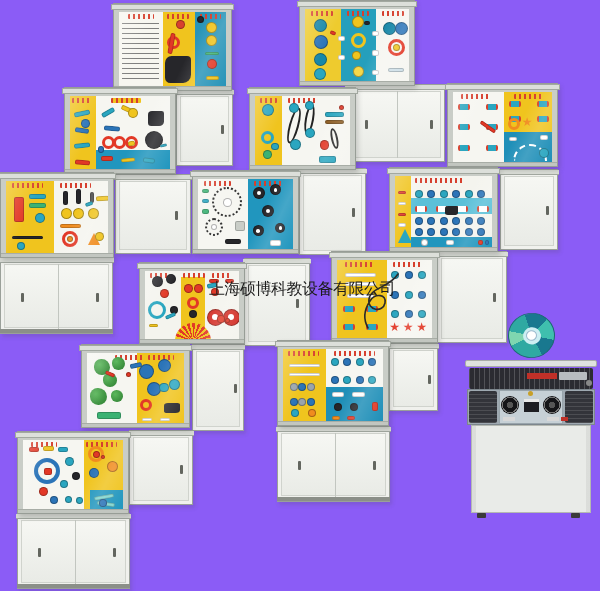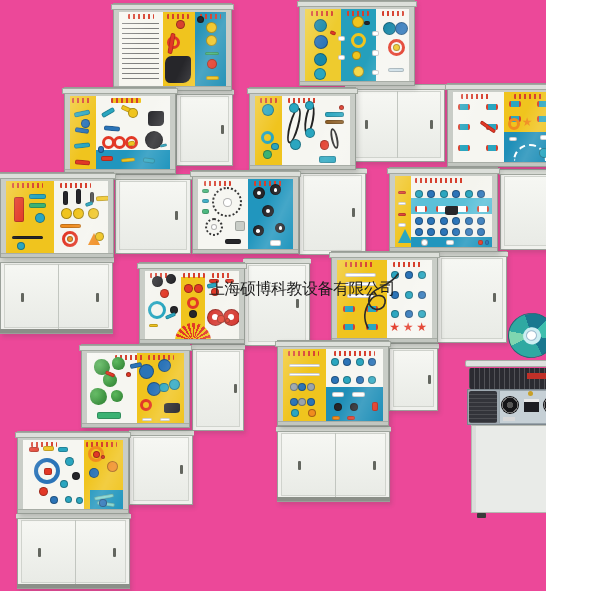--- a/index.html
+++ b/index.html
@@ -1,17 +1,17 @@
 <!DOCTYPE html>
 <html><head>
 <meta charset="utf-8">
 <style>
   html,body{margin:0;padding:0;background:#ffffff;}
   body{font-family:"DejaVu Sans", sans-serif;}
-  #scene{position:relative;width:546px;height:591px;overflow:hidden;background:#ec4899;}
+  #scene{position:relative;width:600px;height:591px;overflow:hidden;background:#8b5cf6;}
   #scene *{position:absolute;box-sizing:border-box;}
   .door{background:#f0f1ed;border:1px solid #9aa099;box-shadow:2px 3px 4px rgba(70,70,70,.18);}
   .doorlid{left:-2px;right:-2px;top:0;height:5px;background:#d9dcd6;border-bottom:1px solid #a2a8a0;}
   .doorpanel{border:1px solid #d0d3cd;background:linear-gradient(180deg,#f6f7f3,#e9ebe6);}
   .seam{width:1px;background:#c2c6c0;top:6px;bottom:3px;}
   .handle{width:3px;height:9px;background:#63665f;border-radius:1px;}
   .basebar{left:-1px;right:-1px;bottom:0;height:4px;background:#8b8f88;}
   .cab{background:#c9cdc7;border:1px solid #979d96;box-shadow:2px 3px 5px rgba(60,60,60,.22);}
   .cablid{left:-3px;right:-3px;top:0;height:6px;background:#dcdfda;border:1px solid #a2a8a0;}
   .win{background:#f4f4ee;box-shadow:inset 0 2px 3px rgba(0,0,0,.25);overflow:hidden;}

